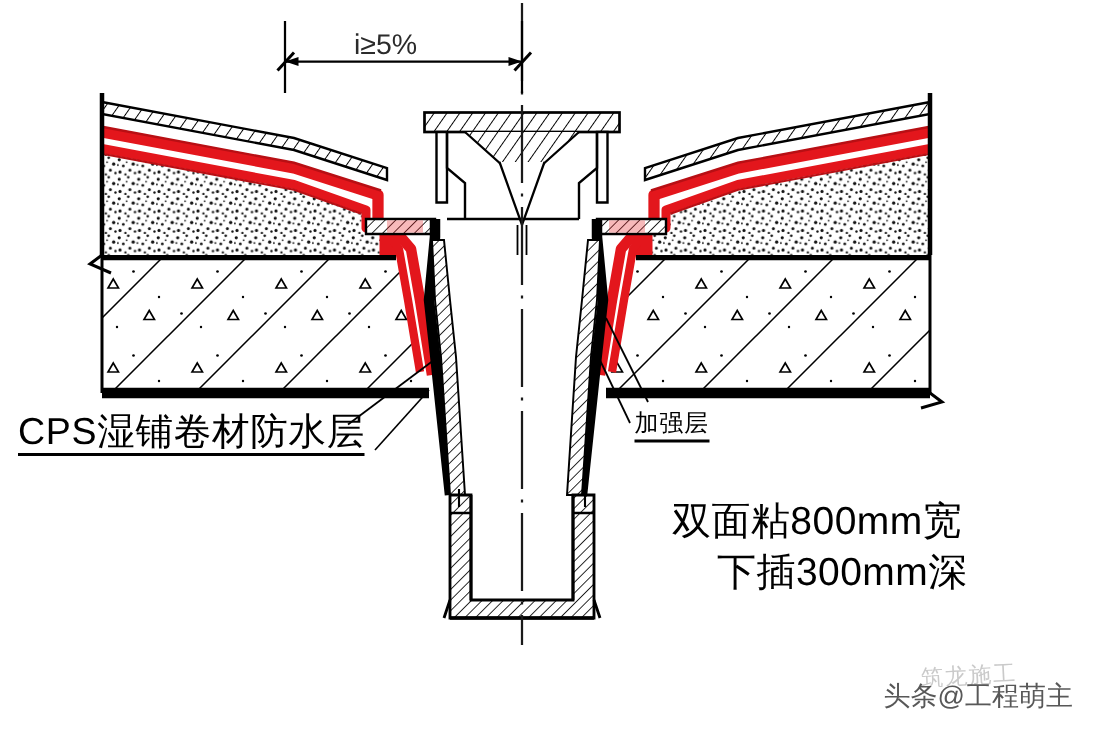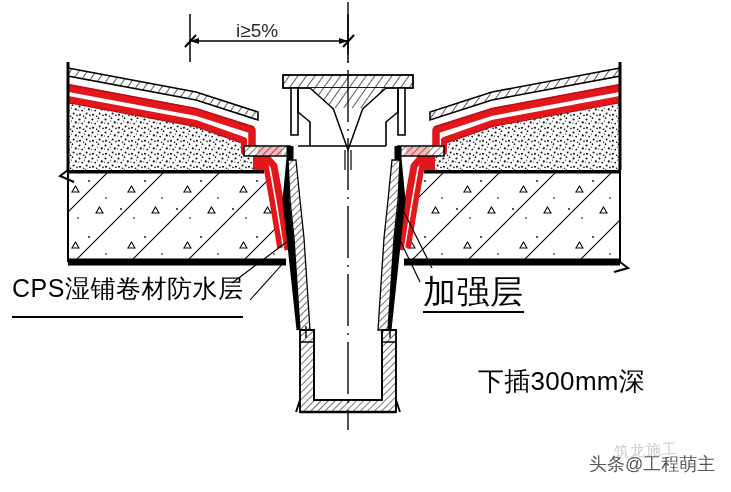--- a/index.html
+++ b/index.html
@@ -9,22 +9,22 @@
     -webkit-font-smoothing:antialiased;
   }
   #stage{position:absolute;left:0;top:0;width:731px;height:492px;}
   svg#dwg{position:absolute;left:0;top:0;width:731px;height:492px;display:block;}
 
   .lbl{
     position:absolute;white-space:nowrap;color:#000;
     font-family:"Liberation Sans","DejaVu Sans",sans-serif;
   }
   .lbl-cps{left:12px;top:275px;font-size:25px;letter-spacing:.5px;
-           border-bottom:2.5px solid #000;padding-bottom:15px;line-height:1.05;}
-  .lbl-reinf{left:423px;top:275px;font-size:33px;letter-spacing:.5px;
+           border-bottom:2.5px solid #000;padding-bottom:1px;line-height:1.05;}
+  .lbl-reinf{left:423px;top:275px;font-size:16px;letter-spacing:.5px;
            border-bottom:2.5px solid #000;padding-bottom:1px;line-height:1.05;}
   .lbl-note1{left:448px;top:330px;font-size:26px;letter-spacing:.3px;}
   .lbl-note2{left:448px;top:364px;font-size:26px;letter-spacing:.3px;margin-left:30px;}
   .lbl-title{left:284px;top:424px;font-size:26px;letter-spacing:1px;
            border-bottom:3px solid #000;padding-bottom:2px;}
   .lbl-slope{left:236px;top:20px;font-size:19px;color:#2b2b2b;letter-spacing:0px;}
 
   .wm{position:absolute;white-space:nowrap;}
   .wm-main{left:589px;top:452px;font-size:18px;color:#4a4a4a;opacity:.92;letter-spacing:0px;}
   .wm-ghost{left:614px;top:443px;font-size:15px;color:#b9b9b9;opacity:.75;
@@ -250,20 +250,21 @@
     </g>
 
   </svg>
 
   <div class="lbl lbl-slope">i≥5%</div>
 
   <div class="lbl lbl-cps">CPS湿铺卷材防水层</div>
 
   <div class="lbl lbl-reinf">加强层</div>
 
+  <div class="lbl lbl-note1">双面粘800mm宽</div>
 
   <div class="lbl lbl-note2">下插300mm深</div>
 
 
   <div class="wm wm-ghost">筑龙施工</div>
   <div class="wm wm-main">头条@工程萌主</div>
 
 </div>
 
 </body></html>

